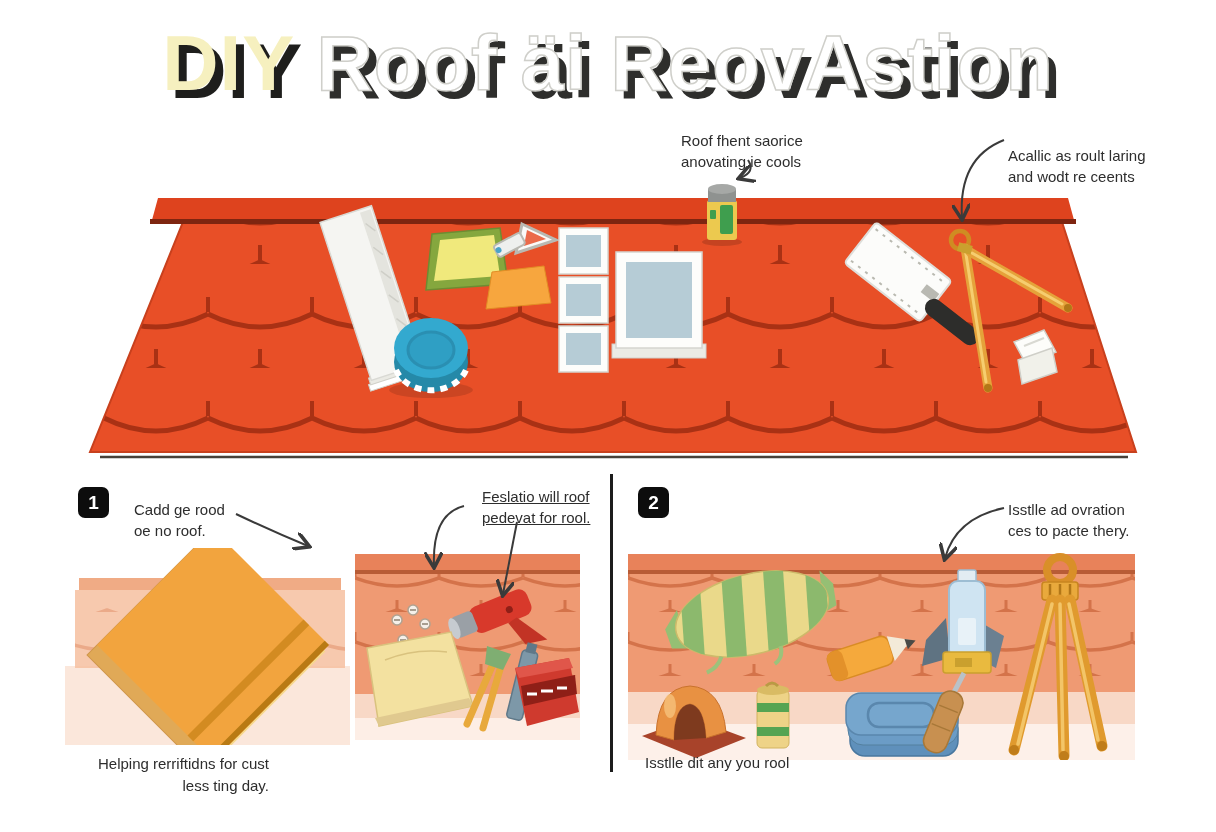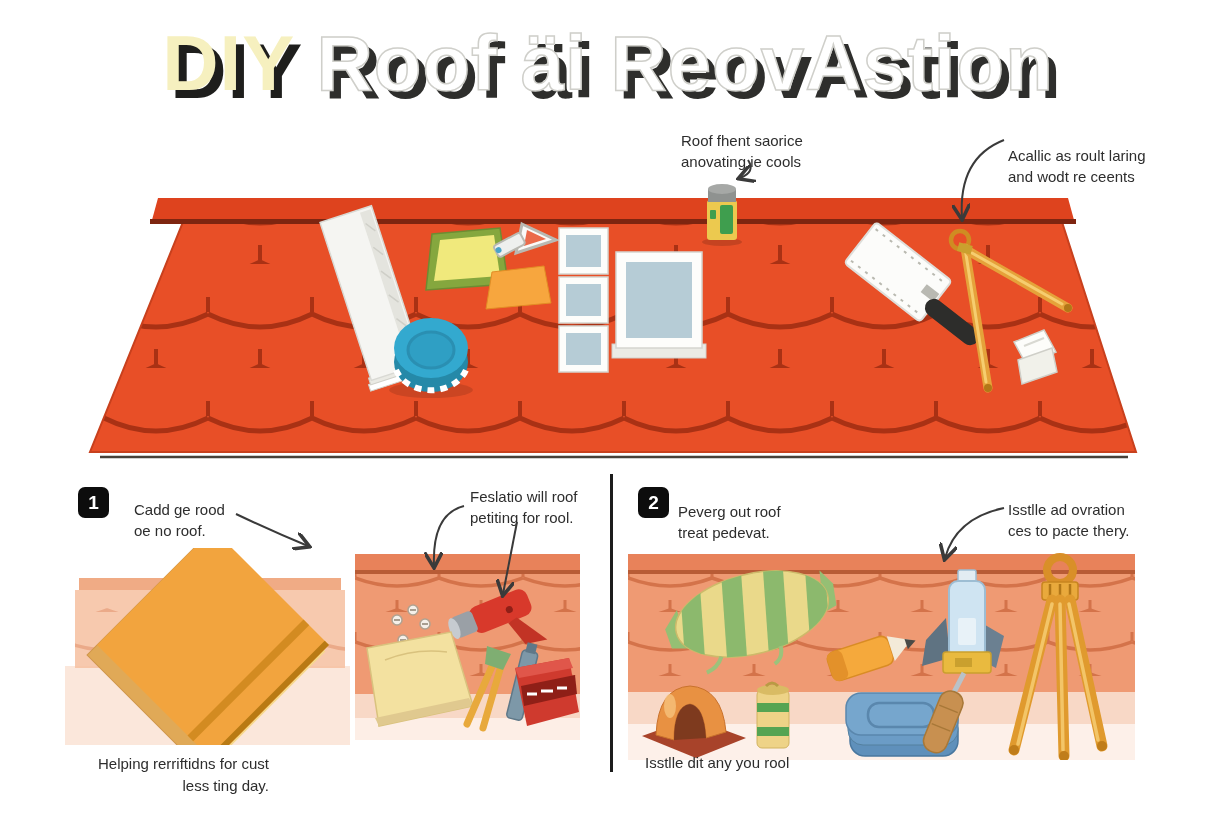--- a/index.html
+++ b/index.html
@@ -160,23 +160,23 @@
     </g>
   </svg>
 
   <div class="abs badge" style="left:78px;top:487px;">
     <span>1</span>
   </div>
   <div class="abs note" style="left:134px;top:500px;">
     <span>Cadd ge rood</span>
     <span>oe no roof.</span>
   </div>
-  <div class="abs note" style="left:470px;top:487px;">
+  <div class="abs note" style="left:482px;top:487px;text-decoration:underline;">
     <span>Feslatio will roof</span>
-    <span>petiting for rool.</span>
+    <span>pedevat for rool.</span>
   </div>
 
   <svg class="abs" style="left:65px;top:548px;" width="285" height="197" viewBox="0 0 285 197">
     <defs>
       <pattern id="tl" width="168" height="64" patternUnits="userSpaceOnUse">
         <rect width="168" height="64" fill="#f6c0a0"></rect>
         <path d="M0,30 Q42,46 84,30 Q126,46 168,30" stroke="#e89b74" stroke-width="3.5" fill="none"></path>
         <path d="M-42,62 Q0,78 42,62 Q84,78 126,62 Q168,78 210,62" stroke="#e89b74" stroke-width="3.5" fill="none"></path>
       </pattern>
     </defs>
@@ -262,24 +262,20 @@
   <div class="abs caption" style="left:98px;top:753px;">
     <span>Helping rerriftidns for cust</span>
     <span>less ting day.</span>
   </div>
 
   <div class="abs divider"></div>
 
   <div class="abs badge" style="left:638px;top:487px;">
     <span>2</span>
   </div>
-  <div class="abs note" style="left:678px;top:502px;">
-    <span>Peverg out roof</span>
-    <span>treat pedevat.</span>
-  </div>
   <div class="abs note" style="left:1008px;top:500px;">
     <span>Isstlle ad ovration</span>
     <span>ces to pacte thery.</span>
   </div>
 
   <svg class="abs" style="left:628px;top:548px;" width="507" height="212" viewBox="0 0 507 212">
     <defs>
         <clipPath id="bundleclip">
           <ellipse cx="0" cy="0" rx="78" ry="40"></ellipse>
         </clipPath>

